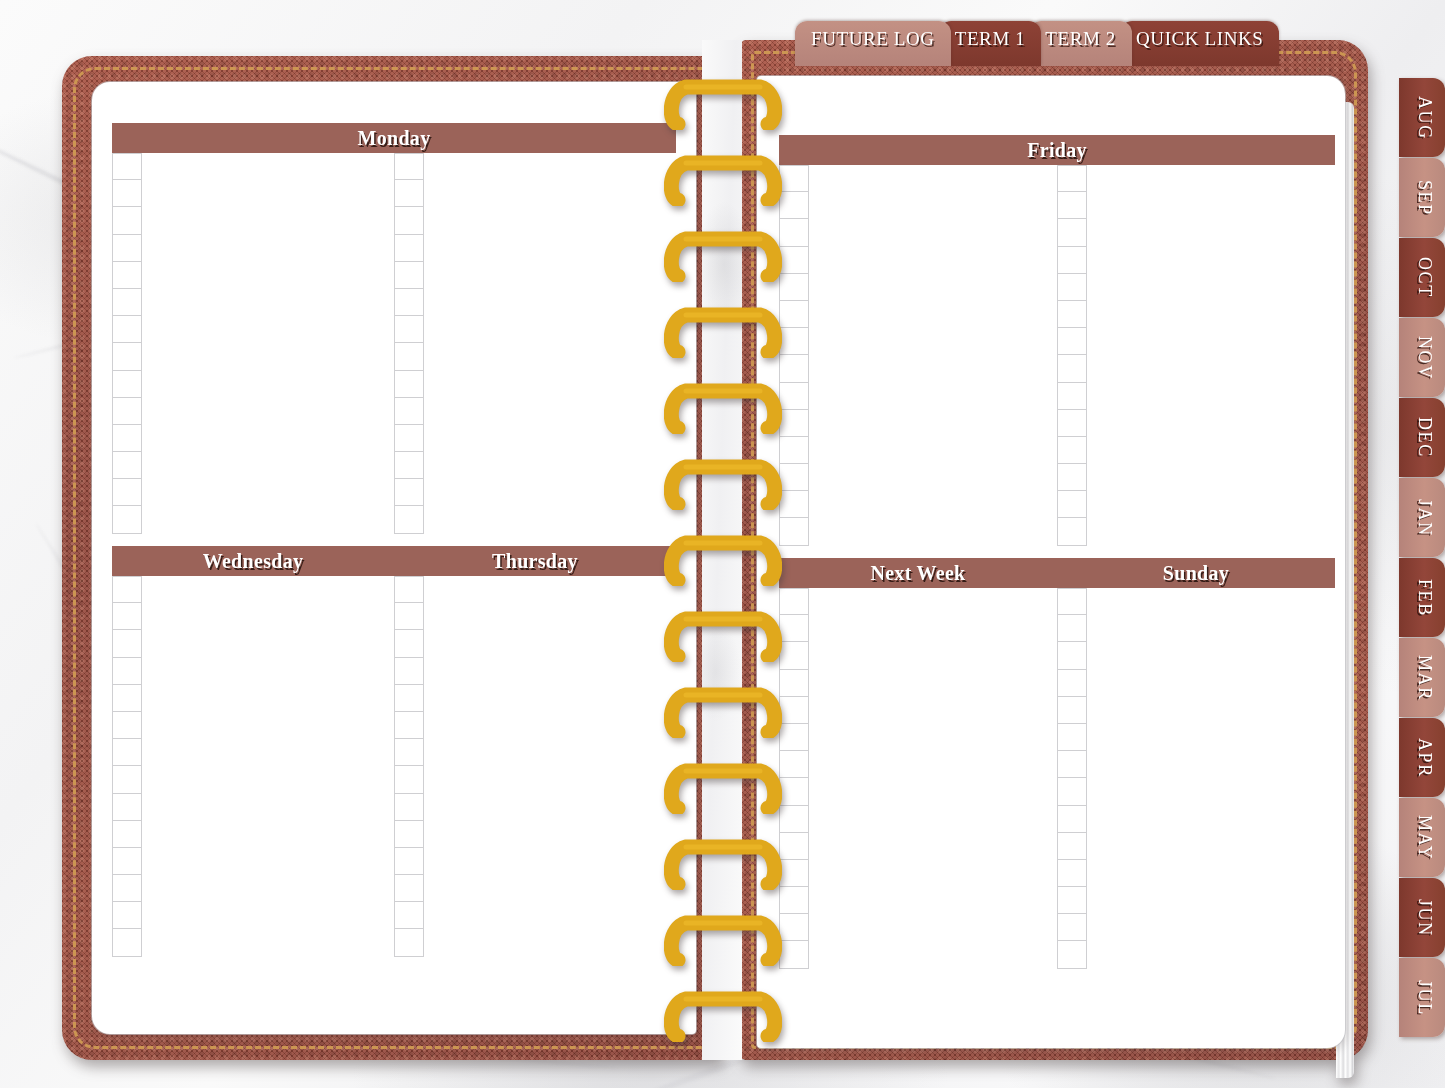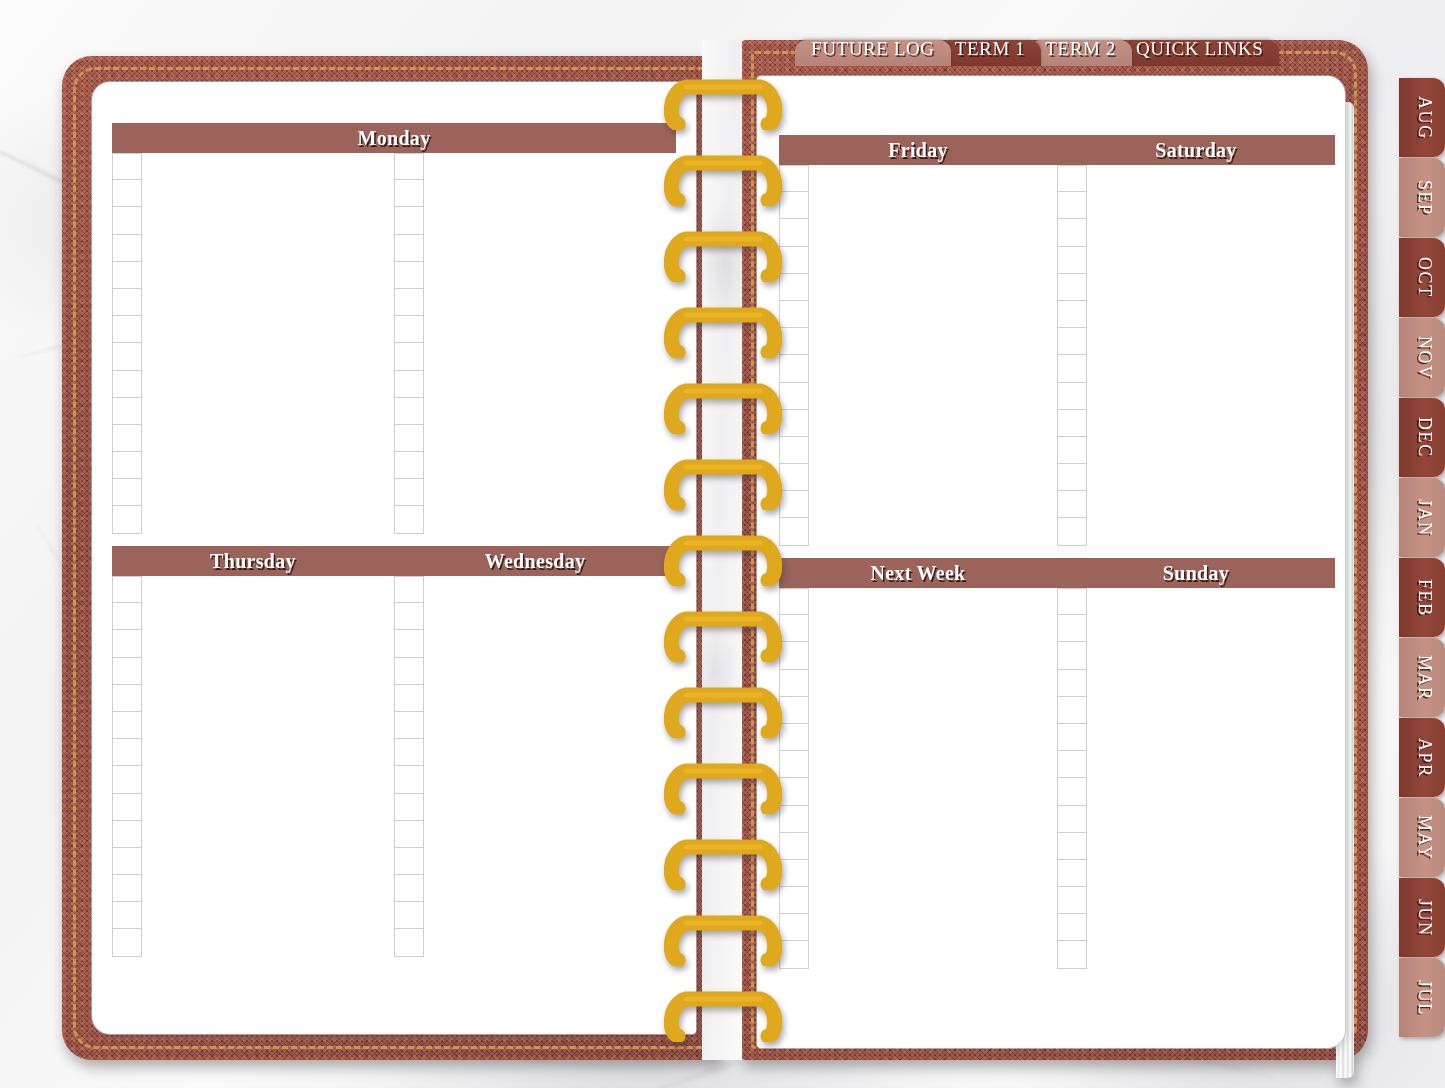--- a/index.html
+++ b/index.html
@@ -126,21 +126,21 @@
       linear-gradient(92deg,#fafafa 0%, #f0f0f2 45%, #fbfbfb 100%);
   }
   .ring {
     position:absolute; left:4px; width:118px; height:52px;
   }
   .ring svg { display:block; filter:drop-shadow(2px 4px 3px rgba(70,60,60,0.45)); }
 
   
   .top-tabs { position:absolute; left:795px; top:28px; height:38px; display:flex; align-items:flex-end; z-index:6; }
   .ttab {
-    height:26px;
+    height:45px;
     display:flex; align-items:center; justify-content:center;
     color:#fff;
     font-size:19px;
     letter-spacing:.6px;
     border-radius:12px 12px 0 0;
     padding:0 16px 9px 16px;
     margin-right:-12px;
     text-shadow:1.5px 1.5px 0 rgba(40,15,10,0.75);
     box-shadow:0 -1px 3px rgba(70,40,35,0.35);
   }
@@ -315,22 +315,22 @@
             </div>
             <div class="qrow">
               <div class="qbox"></div>
               <div class="qline"></div>
             </div>
           </div>
         </div>
       </div>
     <div class="quad" style="left:20px; top:464px; width:564px;" id="q-lb">
         <div class="qhead">
+          <div class="htitle">Wednesday</div>
           <div class="htitle">Thursday</div>
-          <div class="htitle">Wednesday</div>
         </div>
         <div class="qbody">
           <div class="qcol">
             <div class="qrow">
               <div class="qbox"></div>
               <div class="qline"></div>
             </div>
             <div class="qrow">
               <div class="qbox"></div>
               <div class="qline"></div>
@@ -448,21 +448,20 @@
 
   <div class="cover cover-right leather">
     <div class="stitch"></div>
     <div class="page-edges"></div>
   </div>
 
   <div class="paper paper-right">
     <div class="quad" style="left:22px; top:59px; width:556px;" id="q-rt">
         <div class="qhead">
           <div class="htitle">Friday</div>
-          <div class="htitle">Saturday</div>
         </div>
         <div class="qbody">
           <div class="qcol">
             <div class="qrow">
               <div class="qbox"></div>
               <div class="qline"></div>
             </div>
             <div class="qrow">
               <div class="qbox"></div>
               <div class="qline"></div>

